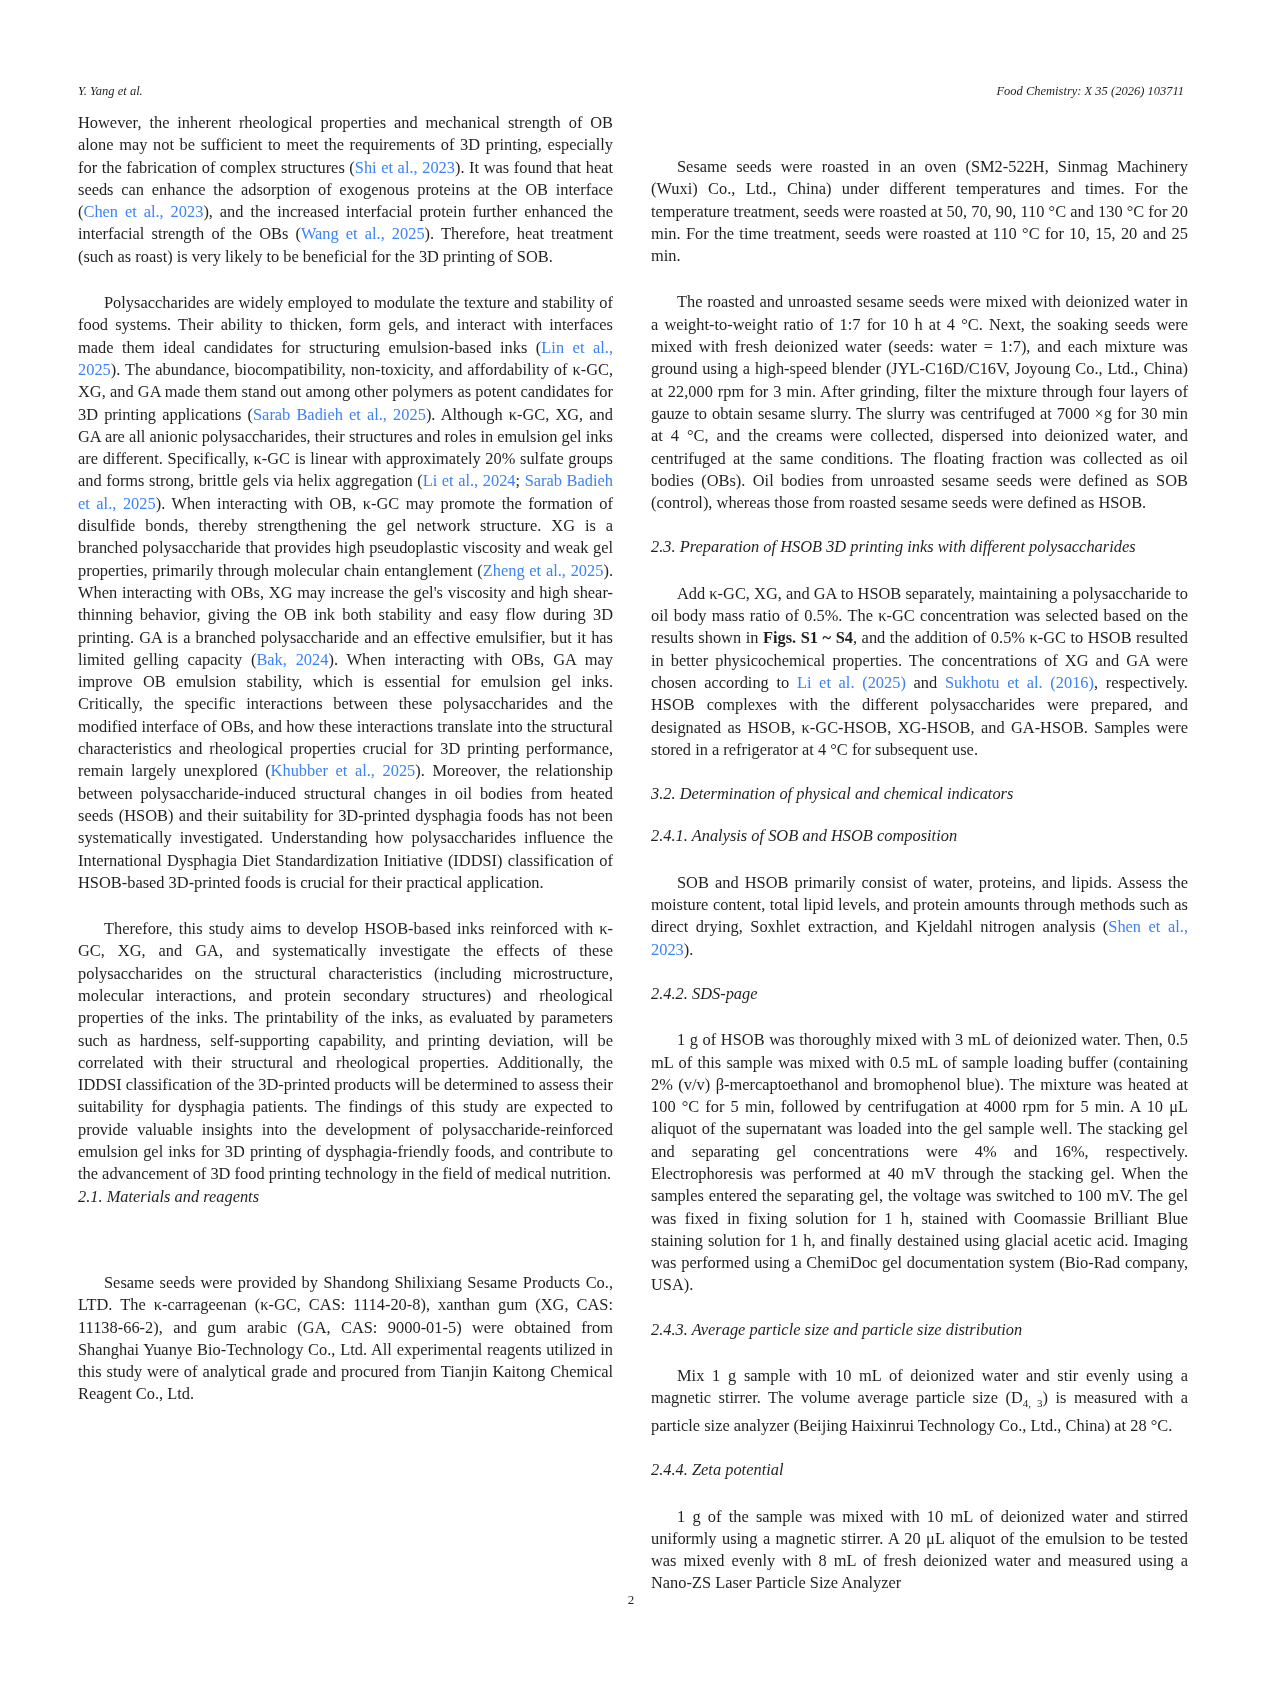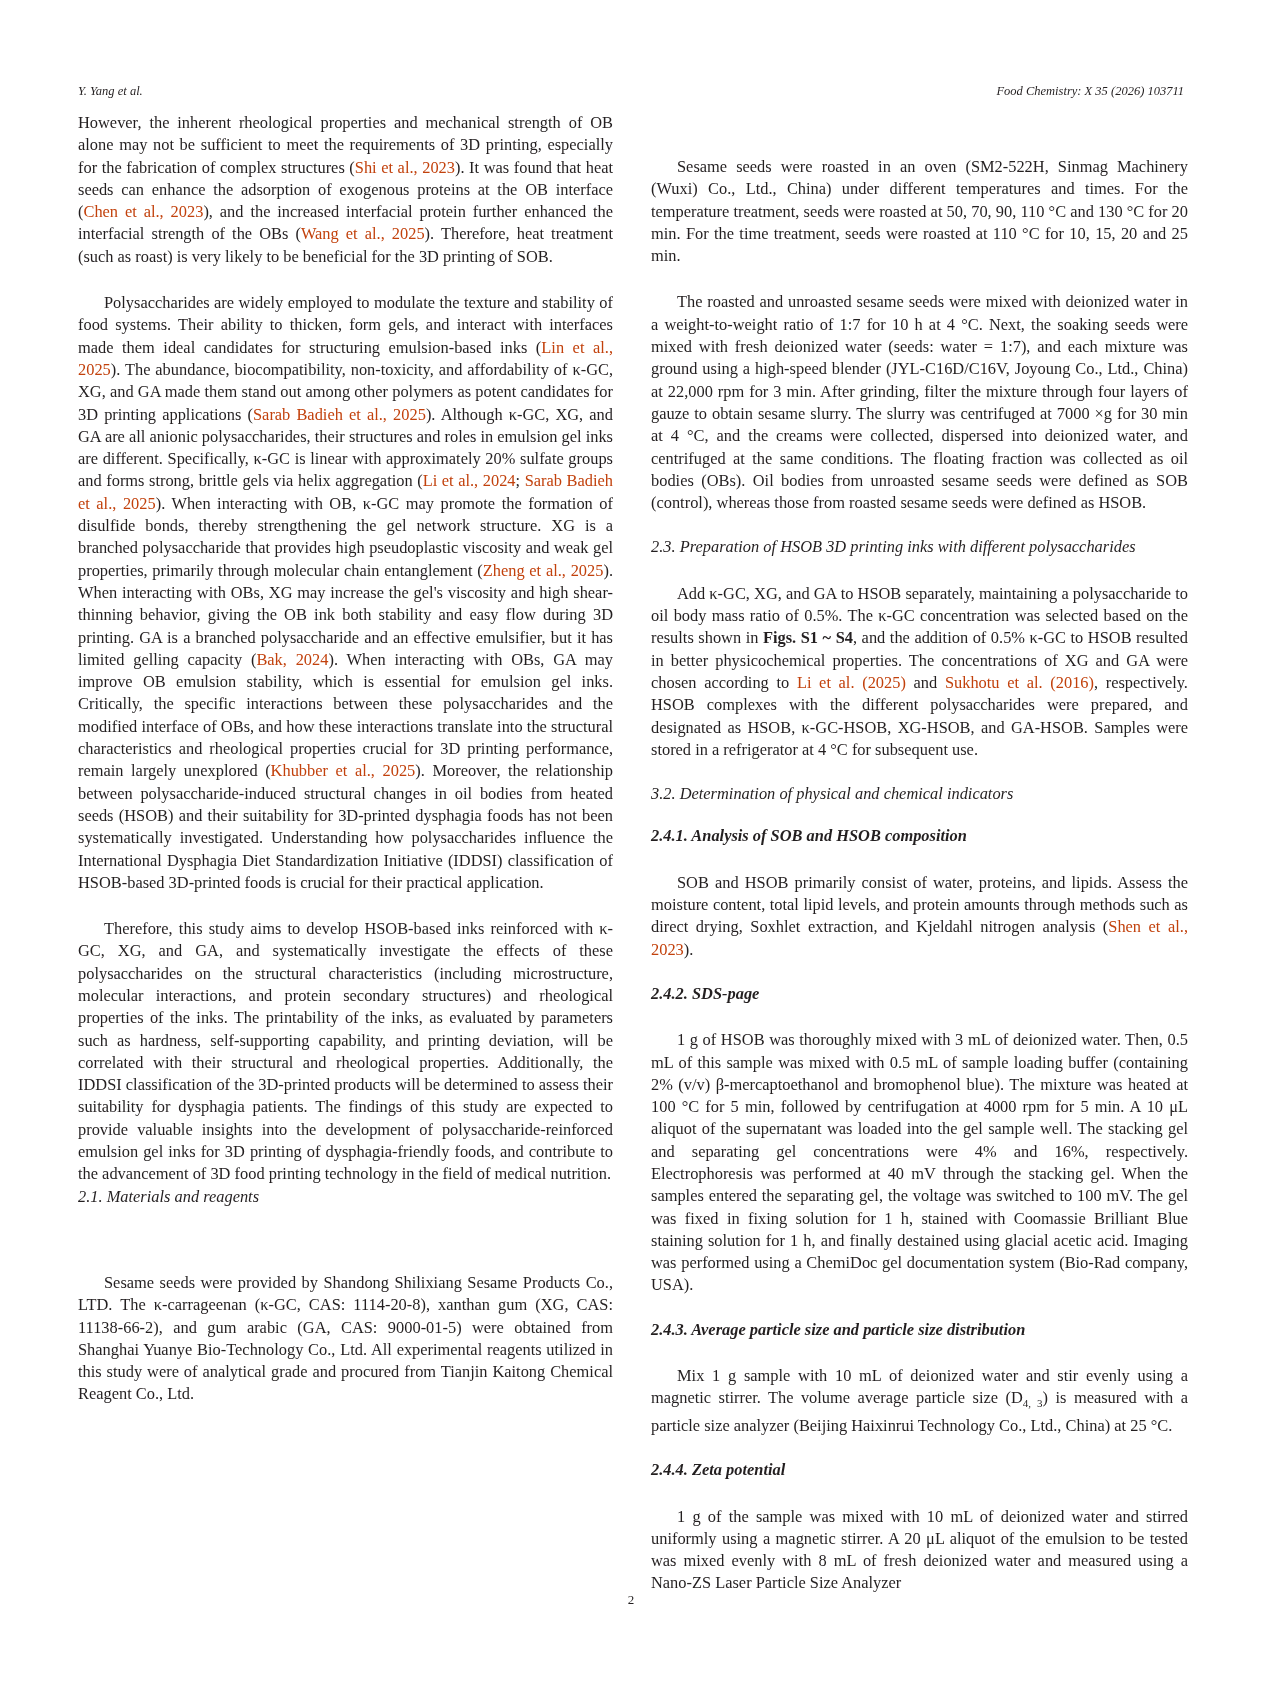--- a/index.html
+++ b/index.html
@@ -16,29 +16,29 @@
   .rh-right { right: 78px; }
   .col {
     position: absolute; top: 112px; width: 535px;
     font-size: 16.4px; line-height: 22.3px; text-align: justify;
     hyphens: auto;
   }
   .col-left { left: 78px; }
   .col-right { left: 651px; width: 537px; }
   p { margin: 0; }
   p.indent { text-indent: 26px; margin-top: 24px; }
-  .cite { color: #c2410c; }
+  .cite { color: #3b82f6; }
   h2.sec {
     font-size: 16.4px; font-weight: bold; margin: 22px 0 16px 0;
   }
   h3.sub {
     font-size: 16.4px; font-style: italic; font-weight: normal; margin: 0 0 20px 0;
   }
   h4.subsub {
-    font-size: 16.4px; font-style: italic; font-weight: bold; margin: 0;
+    font-size: 16.4px; font-style: italic; font-weight: normal; margin: 0;
   }
   .gap-l { height: 22px; }
   .gap-m { height: 20px; }
   .page-number {
     position: absolute; top: 1592px; left: 0; width: 1262px; text-align: center;
     font-size: 13px;
   }
   sub { font-size: 11px; }
 </style>
 </head>
@@ -65,19 +65,19 @@
   <p class="indent"><span>Add κ-GC, XG, and GA to HSOB separately, maintaining a polysaccharide to oil body mass ratio of 0.5%. The κ-GC concentration was selected based on the results shown in </span><span style="font-weight: bold;">Figs. S1 ~ S4</span><span>, and the addition of 0.5% κ-GC to HSOB resulted in better physicochemical properties. The concentrations of XG and GA were chosen according to </span><span class="cite">Li et al. (2025)</span><span> and </span><span class="cite">Sukhotu et al. (2016)</span><span>, respectively. HSOB complexes with the different polysaccharides were prepared, and designated as HSOB, κ-GC-HSOB, XG-HSOB, and GA-HSOB. Samples were stored in a refrigerator at 4 °C for subsequent use.</span></p>
   <div class="gap-l"></div>
   <h3 class="sub">3.2.  Determination of physical and chemical indicators</h3>
   <h4 class="subsub">2.4.1.  Analysis of SOB and HSOB composition</h4>
   <p class="indent"><span>SOB and HSOB primarily consist of water, proteins, and lipids. Assess the moisture content, total lipid levels, and protein amounts through methods such as direct drying, Soxhlet extraction, and Kjeldahl nitrogen analysis (</span><span class="cite">Shen et al., 2023</span><span>).</span></p>
   <div class="gap-l"></div>
   <h4 class="subsub">2.4.2.  SDS-page</h4>
   <p class="indent">1 g of HSOB was thoroughly mixed with 3 mL of deionized water. Then, 0.5 mL of this sample was mixed with 0.5 mL of sample loading buffer (containing 2% (v/v) β-mercaptoethanol and bromophenol blue). The mixture was heated at 100 °C for 5 min, followed by centrifugation at 4000 rpm for 5 min. A 10 μL aliquot of the supernatant was loaded into the gel sample well. The stacking gel and separating gel concentrations were 4% and 16%, respectively. Electrophoresis was performed at 40 mV through the stacking gel. When the samples entered the separating gel, the voltage was switched to 100 mV. The gel was fixed in fixing solution for 1 h, stained with Coomassie Brilliant Blue staining solution for 1 h, and finally destained using glacial acetic acid. Imaging was performed using a ChemiDoc gel documentation system (Bio-Rad company, USA).</p>
   <div class="gap-l"></div>
   <h4 class="subsub">2.4.3.  Average particle size and particle size distribution</h4>
-  <p class="indent"><span>Mix 1 g sample with 10 mL of deionized water and stir evenly using a magnetic stirrer. The volume average particle size (D</span><sub>4, 3</sub><span>) is measured with a particle size analyzer (Beijing Haixinrui Technology Co., Ltd., China) at 25 °C.</span></p>
+  <p class="indent"><span>Mix 1 g sample with 10 mL of deionized water and stir evenly using a magnetic stirrer. The volume average particle size (D</span><sub>4, 3</sub><span>) is measured with a particle size analyzer (Beijing Haixinrui Technology Co., Ltd., China) at 28 °C.</span></p>
   <div class="gap-l"></div>
   <h4 class="subsub">2.4.4.  Zeta potential</h4>
   <p class="indent">1 g of the sample was mixed with 10 mL of deionized water and stirred uniformly using a magnetic stirrer. A 20 μL aliquot of the emulsion to be tested was mixed evenly with 8 mL of fresh deionized water and measured using a Nano-ZS Laser Particle Size Analyzer</p>
 </div>
 
 <div class="page-number">2</div>
 
 </body></html>

